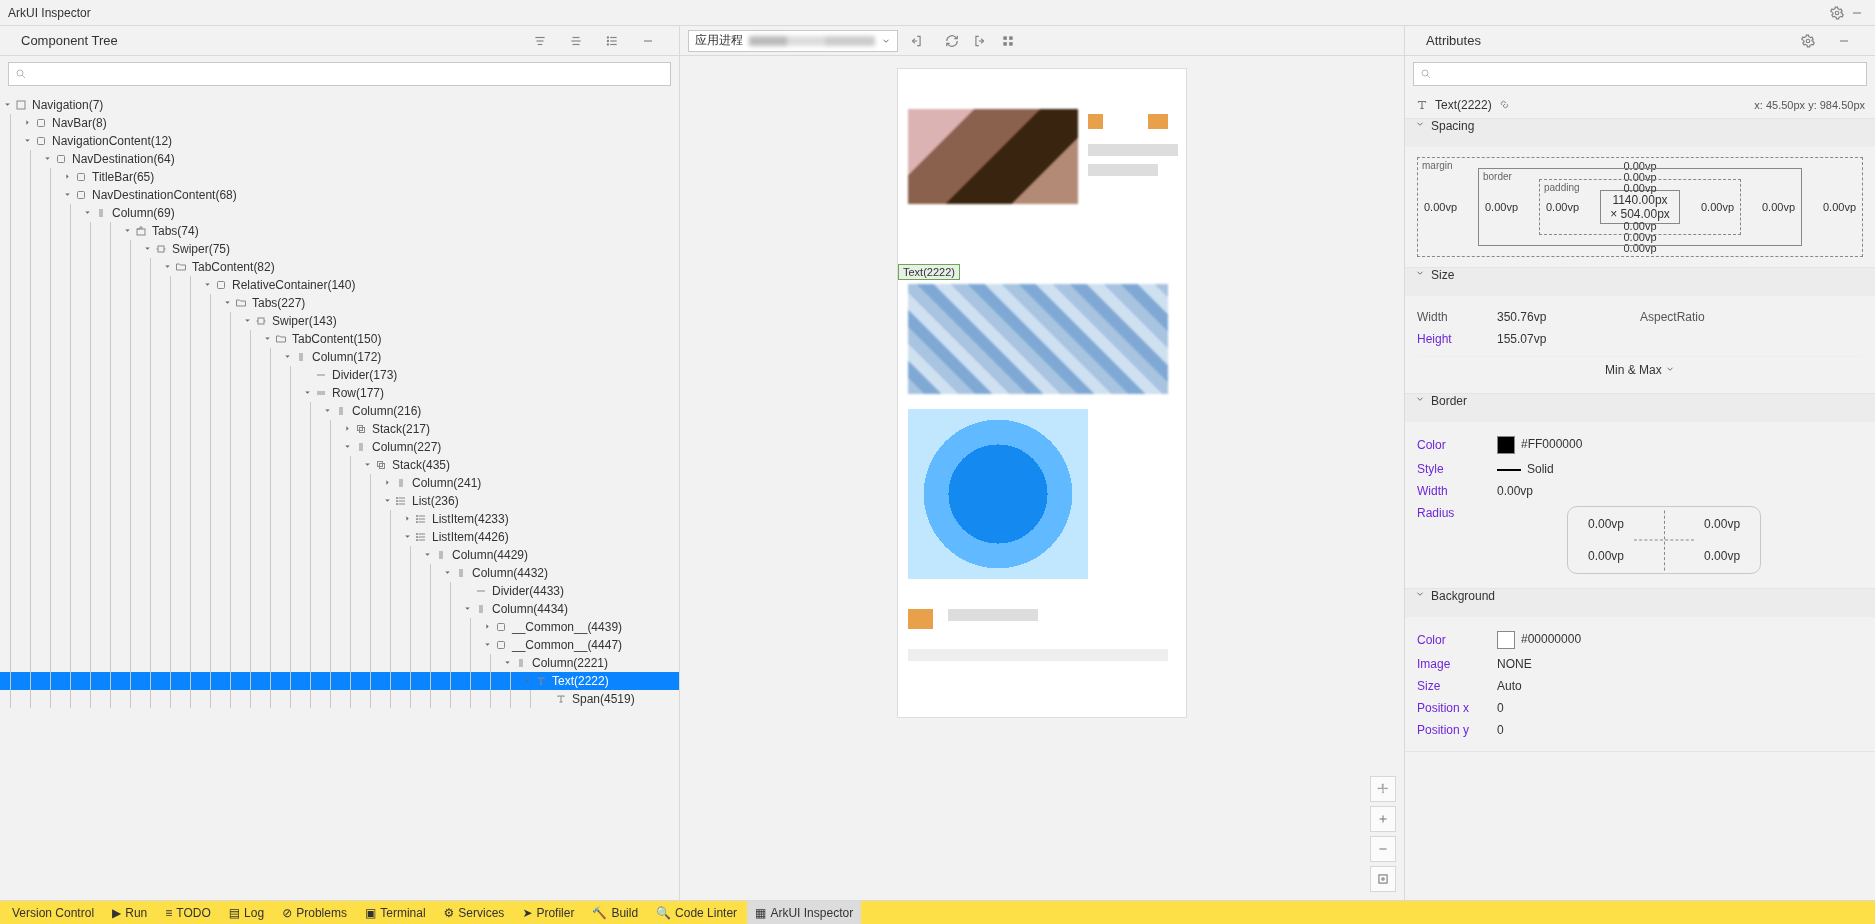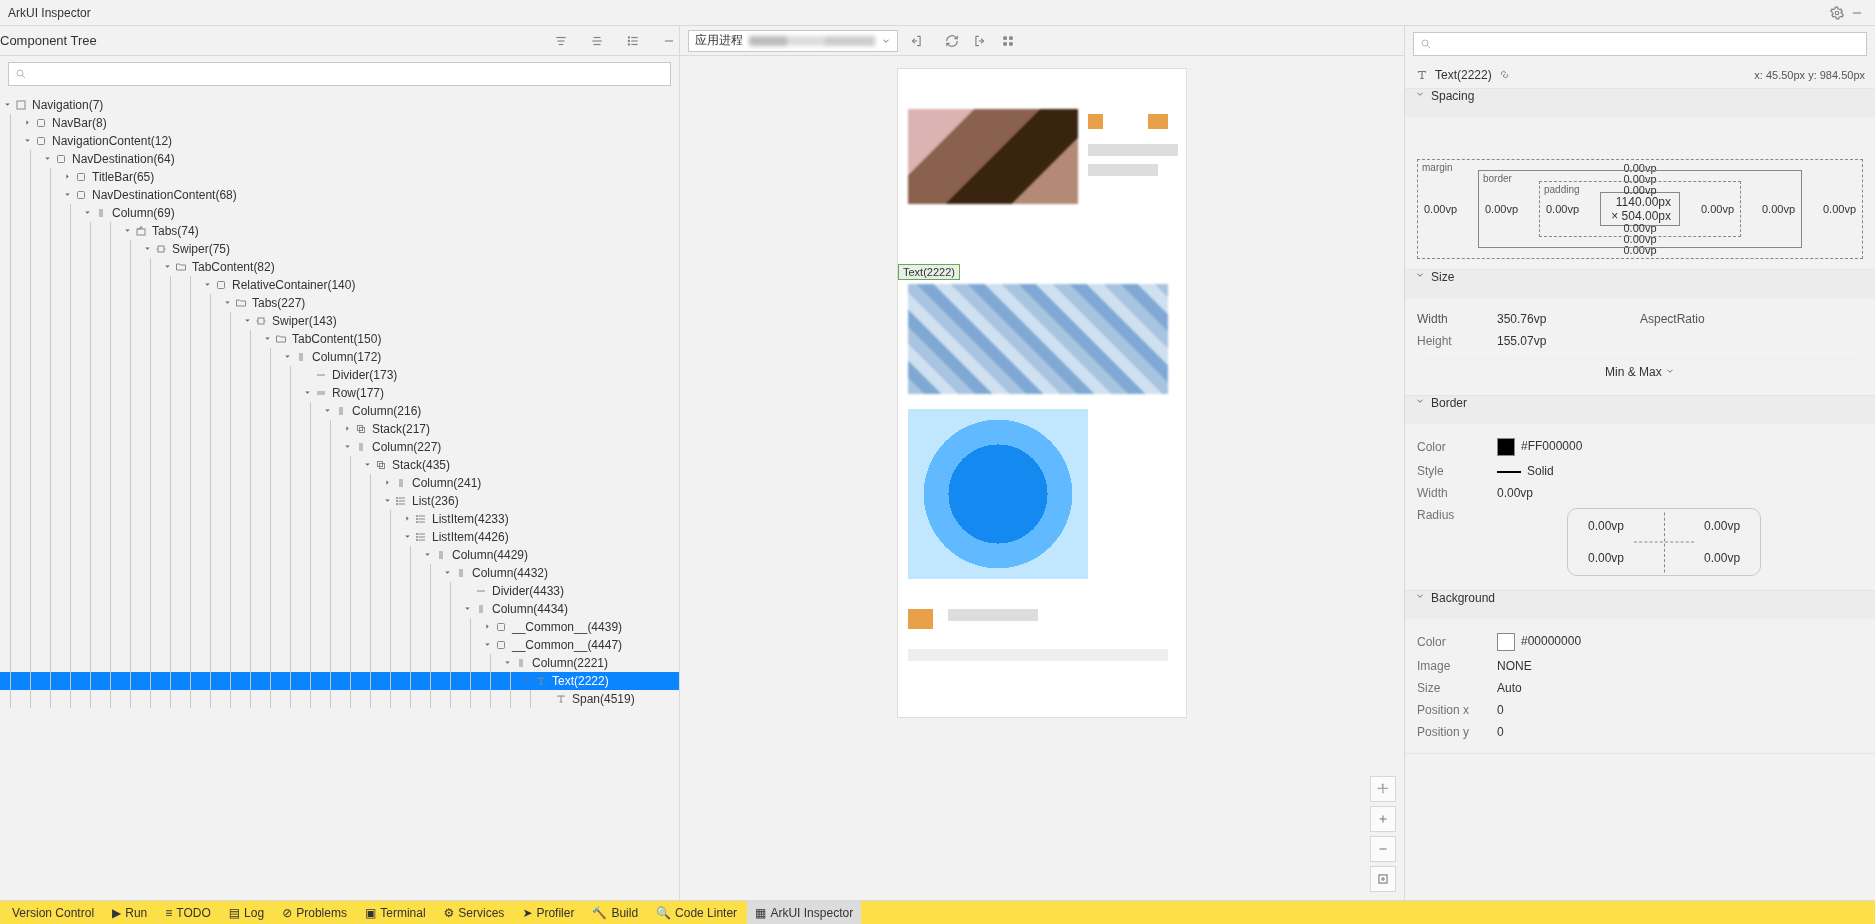--- a/index.html
+++ b/index.html
@@ -12,21 +12,21 @@
 .icon-btn svg { width:14px; height:14px; }
 
 
 .main { flex:1; display:flex; min-height:0; }
 .panel { background:#f2f2f2; border-right:1px solid #d9d9d9; display:flex; flex-direction:column; min-height:0; }
 .panel:last-child { border-right:none; }
 .panel-left { width:680px; }
 .panel-mid { flex:1; }
 .panel-right { width:470px; }
 
-.panel-header { height:30px; display:flex; align-items:center; padding:0 0; border-bottom:1px solid #d9d9d9; gap:16px; }
+.panel-header { height:30px; display:flex; align-items:center; padding:0 21px; border-bottom:1px solid #d9d9d9; gap:16px; }
 .panel-header .title { font-size:13px; }
 .panel-header .spacer { flex:1; }
 .panel-body { flex:1; overflow:auto; position:relative; }
 .panel-body::-webkit-scrollbar { width:10px; }
 .panel-body::-webkit-scrollbar-thumb { background:#c4c4c4; border-radius:5px; }
 
 .search-row { padding:6px 8px; }
 .search { display:flex; align-items:center; background:#fff; border:1px solid #c8c8c8; height:24px; padding:0 6px; gap:6px; }
 .search input { border:none; outline:none; flex:1; background:transparent; height:20px; }
 .search svg { width:12px; height:12px; opacity:.6; }
@@ -55,33 +55,33 @@
 .zoom-ctrl { position:absolute; right:8px; bottom:8px; display:flex; flex-direction:column; gap:4px; }
 .zoom-ctrl .icon-btn { background:#fff; border:1px solid #ccc; width:26px; height:26px; }
 
 
 .attr-head { display:flex; align-items:center; padding:6px 10px; border-bottom:1px solid #e4e4e4; }
 .attr-head .spacer { flex:1; }
 .attr-head .coord { font-size:11px; color:#555; }
 .sect { border-bottom:1px solid #e4e4e4; }
 .sect-h { height:28px; display:flex; align-items:flex-start; padding:0 10px; gap:6px; background:#ececec; cursor:pointer; }
 .sect-b { padding:10px 12px; }
-.box-model { border:1px dashed #888; padding:6px 60px; position:relative; font-size:11px; text-align:right;margin-top:32px; }
+.box-model { border:1px dashed #888; padding:6px 60px; position:relative; font-size:11px; text-align:center; }
 .box-model .lbl { position:absolute; left:4px; top:2px; font-size:10px; color:#666; }
 .box-border { border:1px solid #888; padding:6px 60px; position:relative; margin:4px 0; }
 .box-padding { border:1px dashed #888; padding:6px 60px; position:relative; margin:4px 0; }
 .box-content { border:1px solid #888; padding:2px 8px; display:inline-block; margin:4px 0; }
 .box-side { position:absolute; font-size:11px; }
 .sL { left:6px; top:50%; transform:translateY(-50%); }
 .sR { right:6px; top:50%; transform:translateY(-50%); }
 .sT { left:50%; top:2px; transform:translateX(-50%); }
 .sB { left:50%; bottom:2px; transform:translateX(-50%); }
 
 .kv { display:flex; padding:4px 0; align-items:center; }
-.kv .k { width:80px; color:#737373; }
+.kv .k { width:80px; color:#6d28d9; }
 .kv .v { flex:1; }
 .kv2 { display:flex; padding:4px 0; }
 .kv2 > div { flex:1; display:flex; }
 .kv2 .k { width:80px; color:#555; }
 
 .divider-link { text-align:center; padding:6px 0; border-top:1px solid #eee; margin-top:6px; color:#555; cursor:pointer; }
 .swatch { width:18px; height:18px; border:1px solid #888; display:inline-block; vertical-align:middle; margin-right:6px; }
 .line-solid { display:inline-block; width:24px; border-top:2px solid #000; vertical-align:middle; margin-right:6px; }
 .radius-box { border:1px solid #c8c8c8; border-radius:10px; padding:10px 20px; position:relative; display:grid; grid-template-columns:1fr 1fr; gap:18px 80px; margin-left:70px; }
 .radius-box .cross { position:absolute; left:50%; top:50%; transform:translate(-50%,-50%); width:60px; height:0; border-top:1px dashed #888; }
@@ -1129,20 +1129,35 @@
             <svg viewBox="0 0 24 24" stroke="#555" stroke-width="2" fill="none">
               <rect x="5" y="5" width="14" height="14"></rect>
               <circle cx="12" cy="12" r="2"></circle>
             </svg>
           </div>
       </div>
     </div>
   </div>
 
   <div class="panel panel-right">
+    <div class="panel-header">
+      <span class="title">Attributes</span>
+      <div class="spacer"></div>
+      <div class="icon-btn">
+          <svg viewBox="0 0 24 24" fill="none" stroke="#555" stroke-width="2">
+            <circle cx="12" cy="12" r="3"></circle>
+            <path d="M19 12a7 7 0 0 0-.2-1.7l2-1.5-2-3.5-2.4 1a7 7 0 0 0-3-1.7L13 2h-4l-.4 2.6a7 7 0 0 0-3 1.7l-2.4-1-2 3.5 2 1.5A7 7 0 0 0 5 12a7 7 0 0 0 .2 1.7l-2 1.5 2 3.5 2.4-1a7 7 0 0 0 3 1.7L11 22h4l.4-2.6a7 7 0 0 0 3-1.7l2.4 1 2-3.5-2-1.5c.1-.5.2-1.1.2-1.7z"></path>
+          </svg>
+        </div>
+      <div class="icon-btn">
+          <svg viewBox="0 0 24 24" stroke="#555" stroke-width="2">
+            <line x1="5" y1="12" x2="19" y2="12"></line>
+          </svg>
+        </div>
+    </div>
     <div class="search-row">
       <div class="search">
         <svg viewBox="0 0 24 24" fill="none" stroke="#888" stroke-width="2">
             <circle cx="10" cy="10" r="6"></circle>
             <line x1="20" y1="20" x2="14" y2="14"></line>
           </svg>
         <input type="text" style="">
       </div>
     </div>
     <div class="attr-head">

